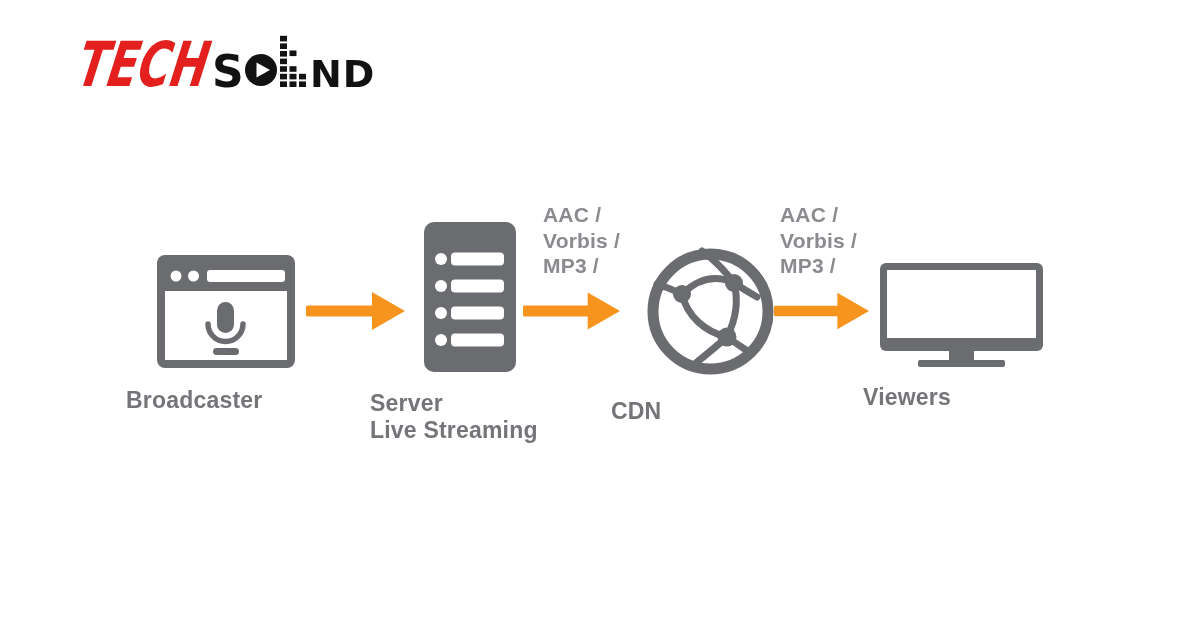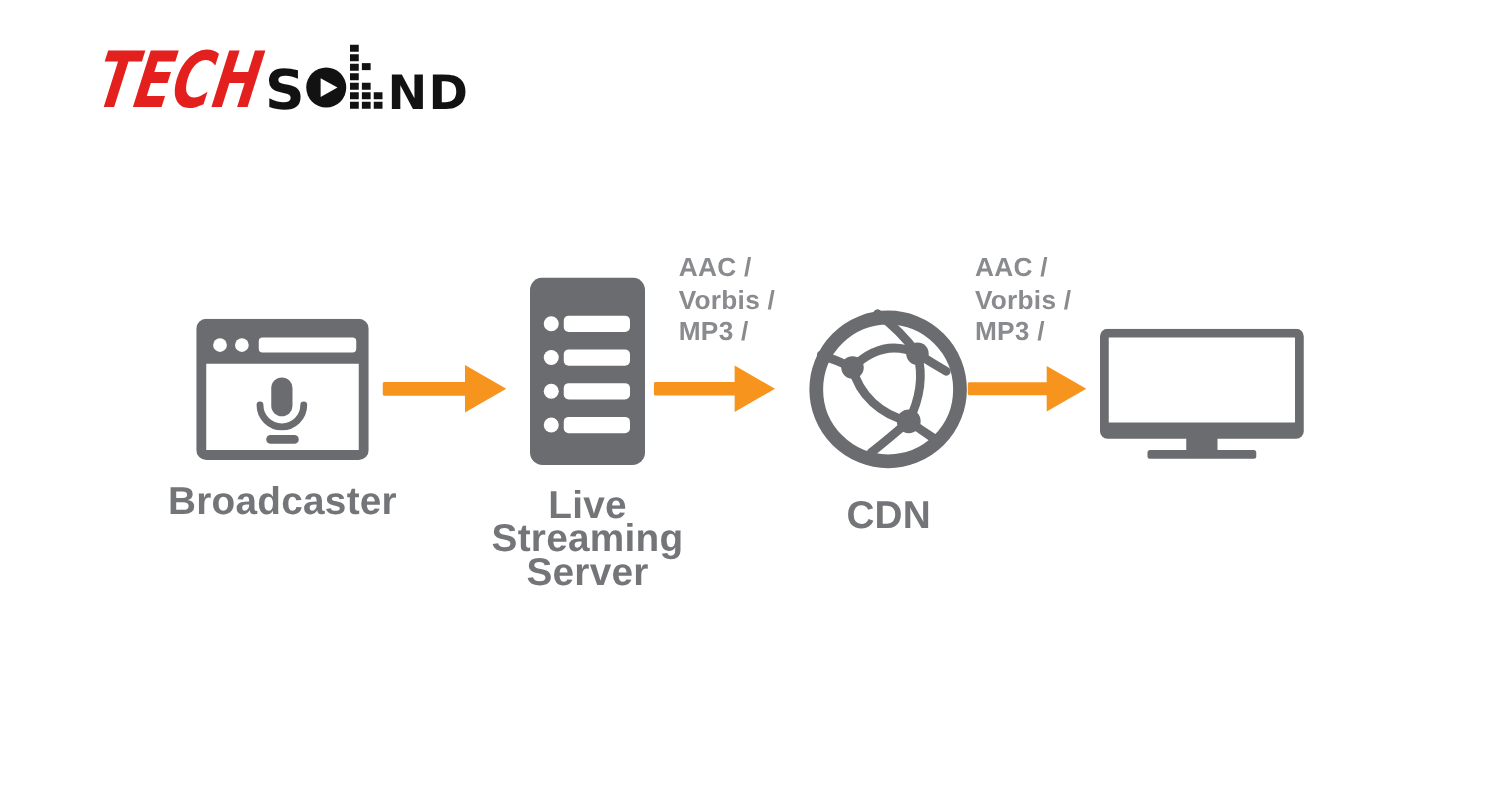--- a/index.html
+++ b/index.html
@@ -22,22 +22,22 @@
   .w-fill{fill:#ffffff;}
   .g-stroke{stroke:var(--icon-gray);fill:none;}
   .o-fill{fill:var(--accent-orange);}
   
   .logo-red{fill:var(--brand-red);font-family:"DejaVu Sans",sans-serif;font-weight:bold;font-style:italic;font-size:62px;}
   .logo-blk{fill:var(--brand-black);font-family:"DejaVu Sans",sans-serif;font-weight:bold;}
   .logo-s{font-size:44px;}
   .logo-nd{font-size:38px;letter-spacing:1px;}
   
   .node-label{
-    position:absolute;width:200px;text-align:center;
-    color:var(--label-gray);font-weight:bold;font-size:31px;line-height:27px;letter-spacing:0.2px;
+    position:absolute;width:200px;
+    color:var(--label-gray);font-weight:bold;font-size:23px;line-height:27px;letter-spacing:0.2px;
   }
   .codec{
     position:absolute;color:var(--codec-gray);font-weight:bold;font-size:21px;line-height:25.5px;letter-spacing:0.2px;
   }
 </style>
 </head>
 <body>
 
 <div class="canvas">
 
@@ -103,22 +103,22 @@
     <g>
       <circle class="w-fill" cx="17" cy="91" r="6"></circle>
       <rect class="w-fill" x="27" y="84.5" width="53" height="13" rx="4"></rect>
     </g>
     <g>
       <circle class="w-fill" cx="17" cy="118" r="6"></circle>
       <rect class="w-fill" x="27" y="111.5" width="53" height="13" rx="4"></rect>
     </g>
   </svg>
   <div class="node-label" style="left:370px;top:390px">
+    <div>Server</div>
     <div>Live Streaming</div>
-    <div>Server</div>
   </div>
 
   <div class="codec" style="left:543px;top:202px">
     <div>AAC /</div>
     <div>Vorbis /</div>
     <div>MP3 /</div>
   </div>
   <svg class="abs" style="left:523px;top:291px" width="98" height="40" viewBox="0 0 100 40">
     <rect class="o-fill" x="0" y="14.5" width="70" height="11" rx="1.5"></rect>
     <polygon class="o-fill" points="66,1 99,20 66,39"></polygon>
@@ -153,14 +153,15 @@
     <rect class="o-fill" x="0" y="14.5" width="70" height="11" rx="1.5"></rect>
     <polygon class="o-fill" points="66,1 99,20 66,39"></polygon>
   </svg>
 
   <svg class="abs" style="left:880px;top:263px" width="165" height="106" viewBox="0 0 165 106">
     <rect class="g-fill" x="0" y="0" width="163" height="88" rx="6"></rect>
     <rect class="w-fill" x="7" y="7" width="149" height="68"></rect>
     <rect class="g-fill" x="69" y="85" width="25" height="13"></rect>
     <rect class="g-fill" x="38" y="97" width="87" height="7" rx="2"></rect>
   </svg>
+  <div class="node-label" style="left:863px;top:384px">Viewers</div>
 
 </div>
 
 </body></html>

